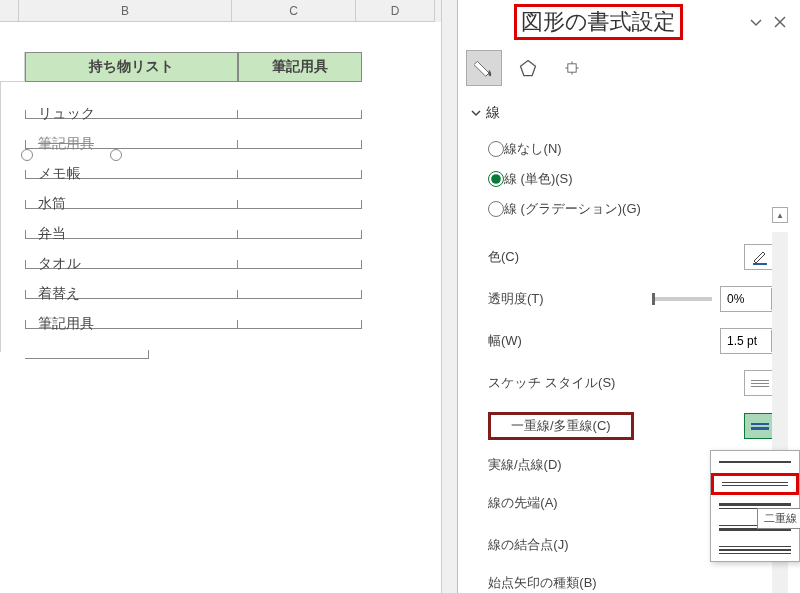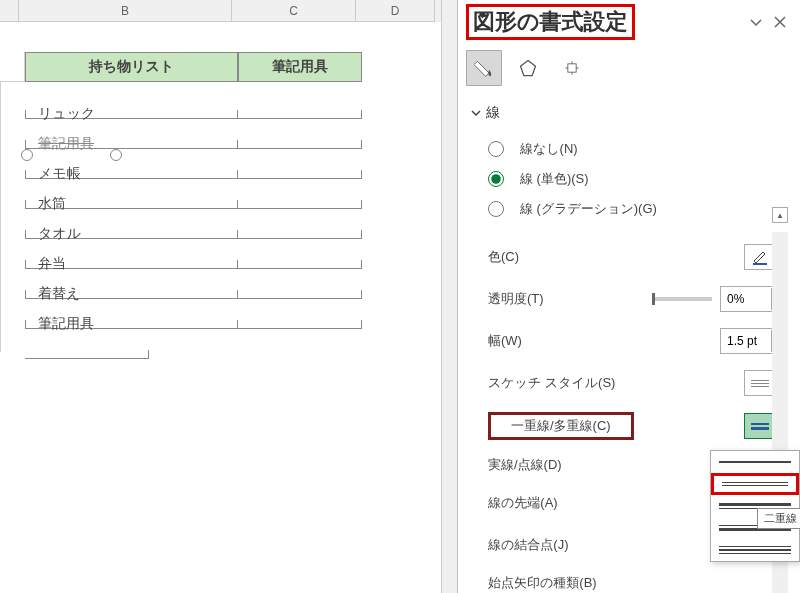--- a/index.html
+++ b/index.html
@@ -80,24 +80,25 @@
   flex-direction: column;
   position: relative;
 }
 .pane-title {
   display: flex;
   align-items: center;
   padding: 4px 8px;
 }
 .pane-title h1 {
   font-size: 22px;
-  font-weight: bold;
+  font-weight: normal;
   color: #333;
   border: 3px solid #d00;
   padding: 0 4px;
+  margin-left: 48px;
 }
 .pane-title .spacer { flex: 1; }
 .pane-title .chev, .pane-title .close {
   width: 24px; height: 24px;
   display: flex; align-items: center; justify-content: center;
   cursor: pointer;
   color: #666;
 }
 .tabs {
   display: flex;
@@ -123,21 +124,21 @@
   gap: 4px;
   font-size: 14px;
   color: #333;
   cursor: pointer;
   padding: 4px 0;
 }
 .sec-body { padding: 8px 0 0 18px; }
 .radio {
   display: flex;
   align-items: center;
-  gap: 16px;
+  gap: 0;
   padding: 6px 0;
   cursor: pointer;
 }
 .radio input { width: 16px; height: 16px; accent-color: #0a7a3a; }
 .props { margin-top: 12px; }
 .prop {
   display: flex;
   align-items: center;
   padding: 8px 0;
   gap: 8px;
@@ -313,26 +314,26 @@
         <div class="cell cellB colB">メモ帳</div>
         <div class="cell cellC colC"></div>
       </div>
     <div class="row tbl">
         <div class="cell colA"></div>
         <div class="cell cellB colB">水筒</div>
         <div class="cell cellC colC"></div>
       </div>
     <div class="row tbl">
         <div class="cell colA"></div>
+        <div class="cell cellB colB">弁当</div>
+        <div class="cell cellC colC"></div>
+      </div>
+    <div class="row tbl">
+        <div class="cell colA"></div>
         <div class="cell cellB colB">タオル</div>
-        <div class="cell cellC colC"></div>
-      </div>
-    <div class="row tbl">
-        <div class="cell colA"></div>
-        <div class="cell cellB colB">弁当</div>
         <div class="cell cellC colC"></div>
       </div>
     <div class="row tbl">
         <div class="cell colA"></div>
         <div class="cell cellB colB">着替え</div>
         <div class="cell cellC colC"></div>
       </div>
     <div class="row tbl">
         <div class="cell colA"></div>
         <div class="cell cellB colB">筆記用具</div>

